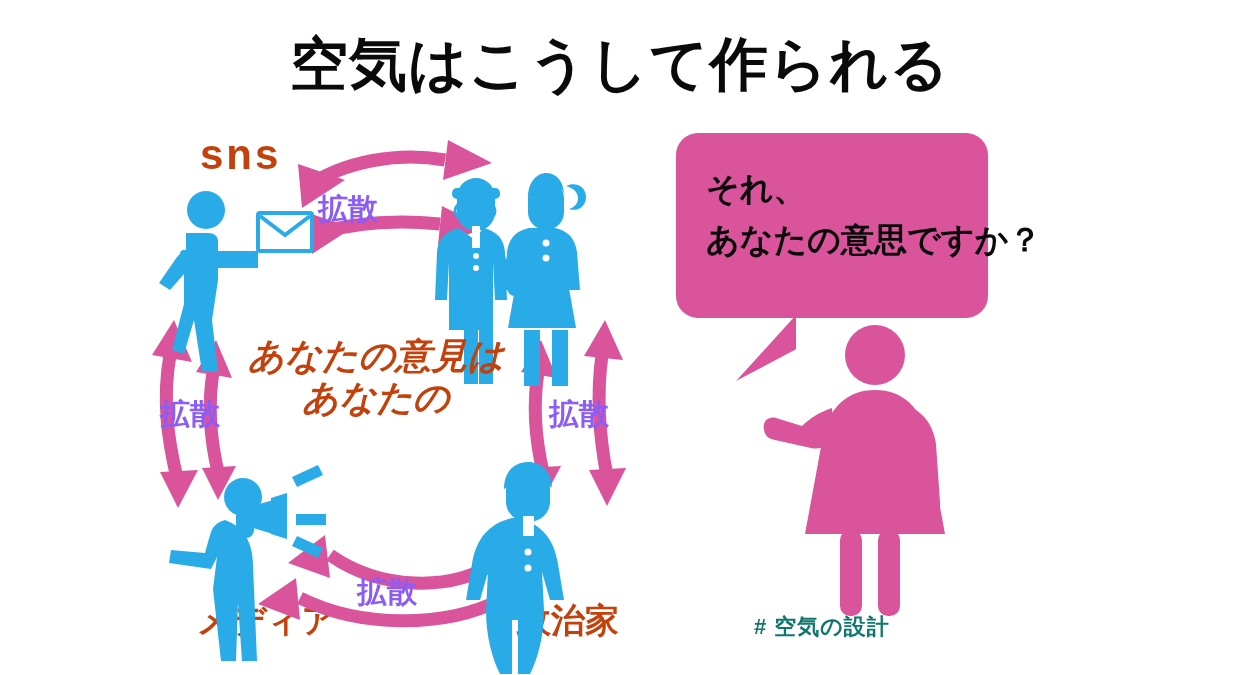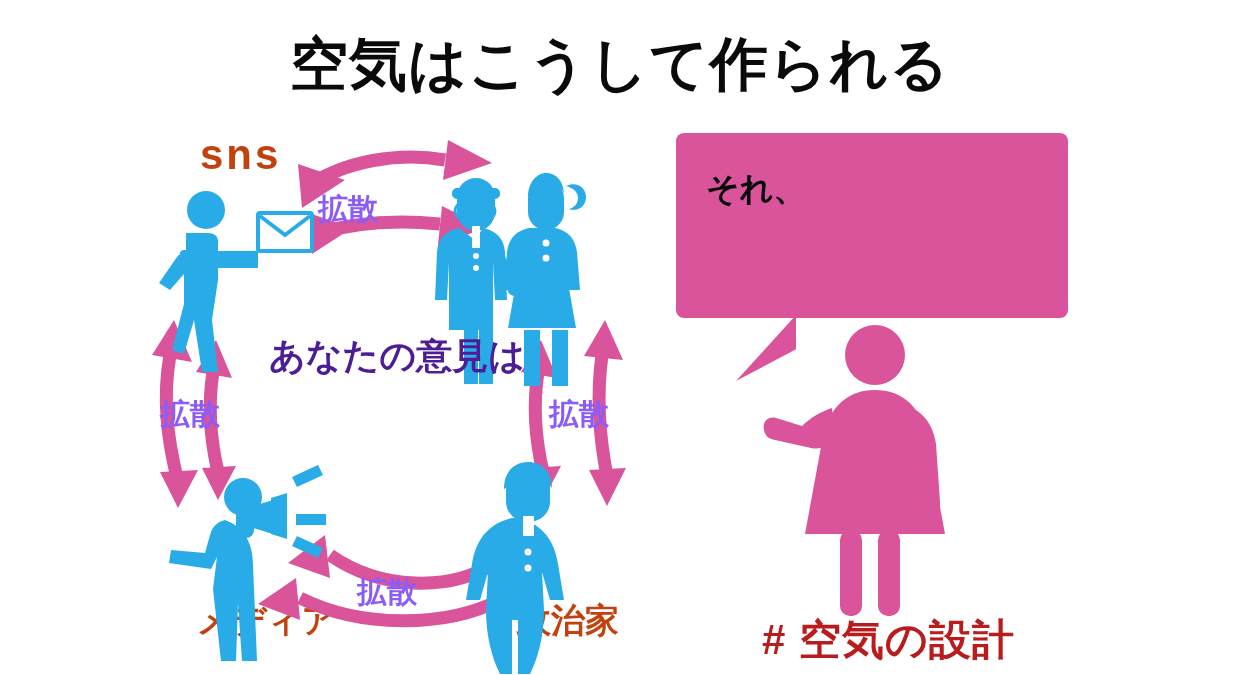--- a/index.html
+++ b/index.html
@@ -59,39 +59,40 @@
     color: #8b5cf6;
     white-space: nowrap;
     z-index: 6;
   }
   .diffuse-top { left: 318px; top: 189px; }
   .diffuse-bottom { left: 357px; top: 572px; }
   .diffuse-left { left: 160px; top: 394px; }
   .diffuse-right { left: 549px; top: 394px; }
   .center-copy {
     position: absolute;
-    left: 242px;
+    left: 221px;
     top: 335px;
     width: 310px;
     text-align: center;
     font-size: 36px;
     font-weight: 900;
-    color: #4c1d95;
+    color: #c2410c;
     line-height: 1.18;
     z-index: 6;
+    font-style: italic;
   }
   .center-copy div { white-space: nowrap; }
   .bubble {
     position: absolute;
     left: 676px;
     top: 133px;
-    width: 392px;
+    width: 312px;
     height: 185px;
     background: #d9549a;
-    border-radius: 8px;
+    border-radius: 22px;
     z-index: 4;
   }
   .bubble-text {
     position: absolute;
     left: 30px;
     top: 30px;
     font-size: 33px;
     font-weight: 900;
     color: #0a0a0a;
     line-height: 1.55;
@@ -104,26 +105,25 @@
     width: 60px;
     height: 66px;
     background: #d9549a;
     clip-path: polygon(100% 0%, 100% 52%, 0% 100%);
     z-index: 4;
   }
   .hashtag-label {
     position: absolute;
     left: 754px;
     top: 612px;
-    font-size: 42px;
-    font-weight: 900;
-    color: #b91c1c;
+    font-size: 22px;
+    font-weight: 900;
+    color: #0f766e;
     white-space: nowrap;
     letter-spacing: 1px;
-    margin-left: 8px;
   }
   svg.art {
     position: absolute;
     left: 0;
     top: 0;
     width: 1240px;
     height: 675px;
     overflow: visible;
   }
   .layer-arrows { z-index: 2; }
@@ -251,25 +251,27 @@
   <div class="diffuse diffuse-right">拡散</div>
   <div class="diffuse diffuse-bottom">拡散</div>
   <div class="diffuse diffuse-left">拡散</div>
 
   <div class="label sns-label">sns</div>
   <div class="label node-label media-label">メディア</div>
   <div class="label node-label seijika-label">政治家</div>
 
   <div class="center-copy">
     <div>あなたの意見は</div>
+    <div>あなたの</div>
   </div>
 
   <div class="bubble">
     <div class="bubble-text">
       <div>それ、</div>
+      <div>あなたの意思ですか？</div>
     </div>
   </div>
   <div class="bubble-tail"></div>
 
   <svg class="art layer-pinkfig" viewBox="0 0 1240 675">
     <g fill="#d9549a">
       <circle cx="875" cy="355" r="30"></circle>
       <path d="M875,390 c-28,0 -46,18 -52,46 l-18,98 h140 l-18,-98 c-6,-28 -24,-46 -52,-46z"></path>
       <path d="M832,408 c-12,4 -22,10 -30,18 l-26,-8 c-8,-2 -14,4 -12,12 c1,6 5,9 11,10 l36,8 c10,2 18,-2 24,-10z"></path>
       <path d="M916,410 c12,8 18,20 20,34 l4,58 c1,10 -6,16 -13,14 c-6,-1 -9,-6 -10,-12 l-10,-60z"></path>

